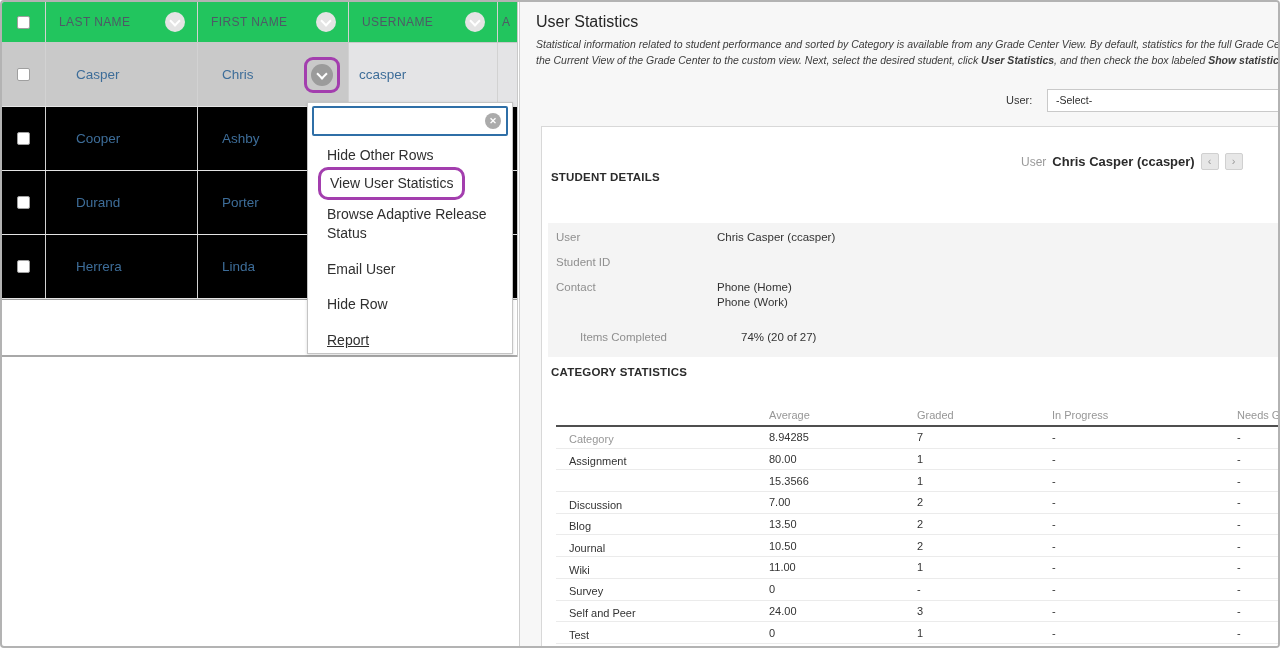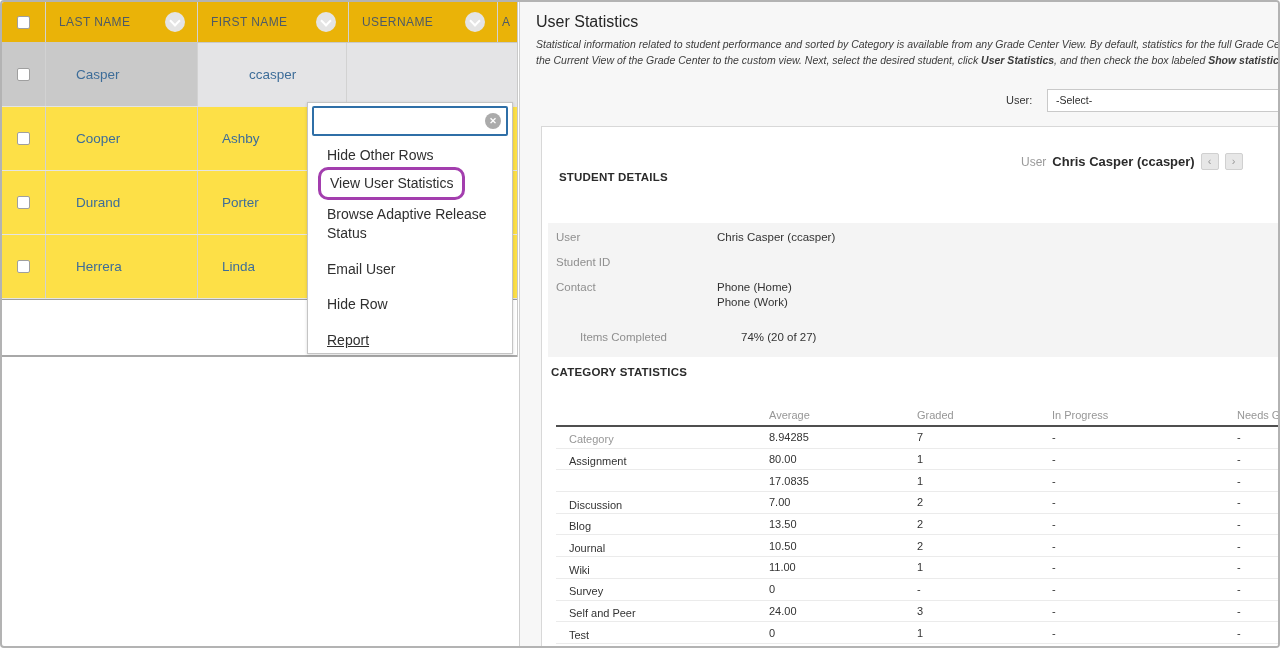--- a/index.html
+++ b/index.html
@@ -3,40 +3,40 @@
 <meta charset="utf-8">
 <style>
   html,body{margin:0;padding:0;background:#fff;}
   .screen{position:relative;width:1280px;height:648px;box-sizing:border-box;
     border:2px solid #b3b3b3;border-radius:4px;background:#fff;overflow:hidden;
     font-family:"Liberation Sans",sans-serif;}
 
   
   .grade-table{position:absolute;left:0;top:0;width:515px;border-right:1px solid #c9c9c9;}
   .g-row{display:flex;}
-  .g-header{height:40px;background:#eab308;border-bottom:1px solid #c9c9c9;}
+  .g-header{height:40px;background:#22c55e;border-bottom:1px solid #c9c9c9;}
   .gc{box-sizing:border-box;border-right:1px solid #d2d2d2;display:flex;align-items:center;position:relative;}
   .col-cb{width:44px;justify-content:center;}
   .col-ln{width:152px;}
   .col-fn{width:151px;}
   .col-un{width:149px;}
   .col-x{flex:1;border-right:none;padding-left:4px;overflow:hidden;}
   .hdr-label{font-size:12px;color:#4e5a66;letter-spacing:.4px;padding-left:13px;white-space:nowrap;}
   .hdr-chev{margin-left:auto;margin-right:12px;width:20px;height:20px;border-radius:50%;background:#e4e4e4;position:relative;flex:0 0 20px;}
   .chev-down::after{content:"";position:absolute;left:6px;top:4.5px;width:6px;height:6px;
     border-right:2px solid #fff;border-bottom:2px solid #fff;transform:rotate(45deg);}
   .checkbox{width:13px;height:13px;background:#fff;border:1px solid #9f9f9f;border-radius:2px;box-sizing:border-box;}
-  .g-body-row{height:63px;background:#fde047;border-bottom:1px solid #e4e4e4;}
+  .g-body-row{height:63px;background:#000000;border-bottom:1px solid #e4e4e4;}
   .g-body-row .gc{height:100%;}
   .g-body-row.selected .col-cb,.g-body-row.selected .col-ln,.g-body-row.selected .col-fn{background:#c9c9c9;}
   .g-body-row.selected .col-un,.g-body-row.selected .col-x{background:#e4e4e6;}
   .name-text{font-size:13.5px;color:#3d6d99;white-space:nowrap;}
   .col-ln .name-text{padding-left:30px;}
   .col-fn .name-text{padding-left:24px;}
-  .col-un .name-text{padding-left:10px;margin-left:41px;}
+  .col-un .name-text{padding-left:10px;}
   .ring{position:absolute;right:8px;top:50%;transform:translateY(-50%);width:30px;height:30px;
     border:3px solid #a33eae;border-radius:9px;display:flex;align-items:center;justify-content:center;background:transparent;padding:0;}
   .row-chev{width:22px;height:22px;border-radius:50%;background:#9b9b9b;position:relative;border:none;padding:0;}
   .row-chev::after{content:"";position:absolute;left:6.5px;top:6px;width:6px;height:6px;
     border-right:2px solid #fff;border-bottom:2px solid #fff;transform:rotate(45deg);}
   .g-empty{height:55px;background:#fff;border-top:1px solid #9e9e9e;border-bottom:2px solid #a8a8a8;}
 
   
   .context-menu{position:absolute;left:305px;top:100px;width:206px;height:252px;background:#fff;
     border:1px solid #c4c4c4;box-shadow:0 1px 3px rgba(0,0,0,.15);z-index:6;box-sizing:border-box;}
@@ -62,21 +62,21 @@
     border:1px solid #c9c9c9;box-sizing:border-box;font-size:10.5px;color:#2d2d2d;line-height:21px;padding-left:8px;}
 
   .panel{position:absolute;left:21px;top:124px;width:900px;height:524px;background:#fff;
     border:1px solid #d8d8d8;box-sizing:border-box;}
   .user-nav{position:absolute;left:479px;top:26px;display:flex;align-items:center;gap:6px;}
   .un-label{font-size:12px;color:#9a9a9a;}
   .un-value{font-size:13px;font-weight:bold;color:#2b2b2b;white-space:nowrap;}
   .nav-btn{width:18px;height:17px;background:#e7e7e7;border:1px solid #d0d0d0;border-radius:2px;color:#9a9a9a;
     font-size:11px;line-height:15px;text-align:center;padding:0;}
   .section-heading{position:absolute;left:9px;font-size:11.5px;font-weight:bold;color:#2b2b2b;letter-spacing:.2px;}
-  .sd-heading{top:44px;margin-left:8px;}
+  .sd-heading{top:44px;}
   .cs-heading{top:239px;}
   .sd-box{position:absolute;left:6px;top:96px;width:1200px;height:134px;background:#f4f4f4;}
   .sd-row{position:absolute;left:8px;display:flex;font-size:11.5px;line-height:14.5px;}
   .sd-label{flex:0 0 161px;color:#8f8f8f;}
   .sd-value{color:#333;}
 
   .cat-table{position:absolute;left:14px;top:277px;width:1100px;font-size:11px;}
   .ct-row{display:flex;height:20.7px;align-items:center;border-bottom:1px solid #ebebeb;color:#333;}
   .ct-header{height:21px;color:#979797;border-bottom:2px solid #4f4f4f;}
   .ct-c{box-sizing:border-box;white-space:nowrap;overflow:hidden;}
@@ -113,20 +113,26 @@
       </div>
     </div>
     <div id="grade-rows">
         <div class="g-row g-body-row selected">
           <div class="gc col-cb">
             <span class="checkbox"></span>
           </div>
           <div class="gc col-ln">
             <span class="name-text">Casper</span>
           </div>
+          <div class="gc col-fn">
+            <span class="name-text">Chris</span>
+            <span class="ring">
+              <button class="row-chev"></button>
+            </span>
+          </div>
           <div class="gc col-un">
             <span class="name-text">ccasper</span>
           </div>
           <div class="gc col-x"></div>
         </div>
         <div class="g-row g-body-row">
           <div class="gc col-cb">
             <span class="checkbox"></span>
           </div>
           <div class="gc col-ln">
@@ -250,21 +256,21 @@
           </div>
           <div class="ct-row">
             <div class="ct-c ct-c1"></div>
             <div class="ct-c ct-c2">80.00</div>
             <div class="ct-c ct-c3">1</div>
             <div class="ct-c ct-c4">-</div>
             <div class="ct-c ct-c5">-</div>
           </div>
           <div class="ct-row">
             <div class="ct-c ct-c1">Discussion</div>
-            <div class="ct-c ct-c2">17.0835</div>
+            <div class="ct-c ct-c2">15.3566</div>
             <div class="ct-c ct-c3">1</div>
             <div class="ct-c ct-c4">-</div>
             <div class="ct-c ct-c5">-</div>
           </div>
           <div class="ct-row">
             <div class="ct-c ct-c1">Blog</div>
             <div class="ct-c ct-c2">7.00</div>
             <div class="ct-c ct-c3">2</div>
             <div class="ct-c ct-c4">-</div>
             <div class="ct-c ct-c5">-</div>

